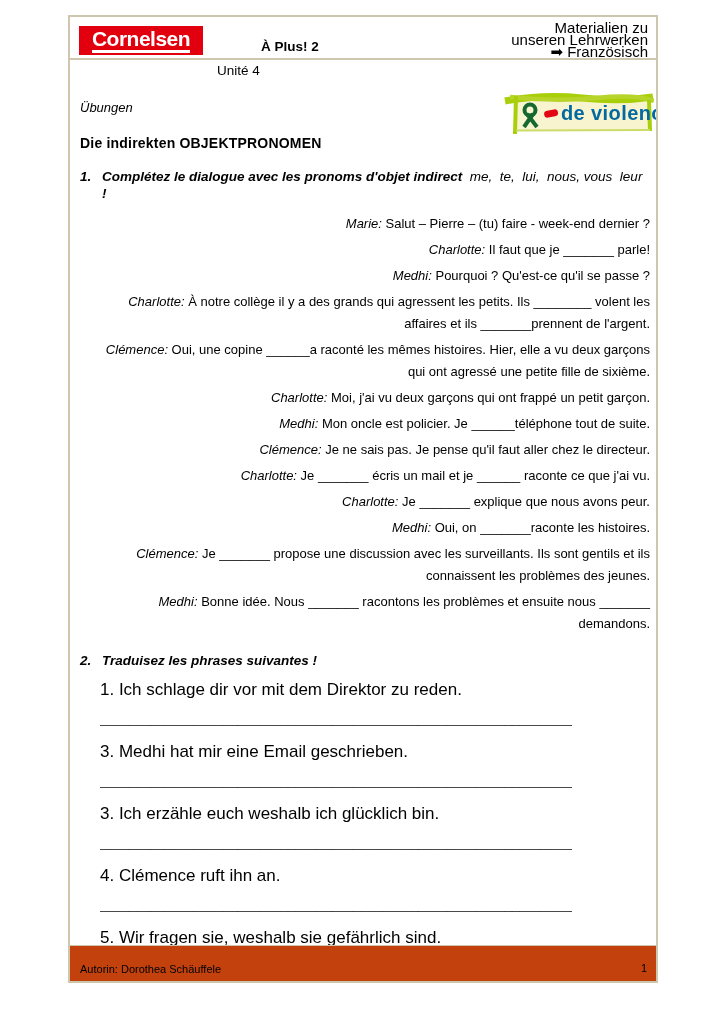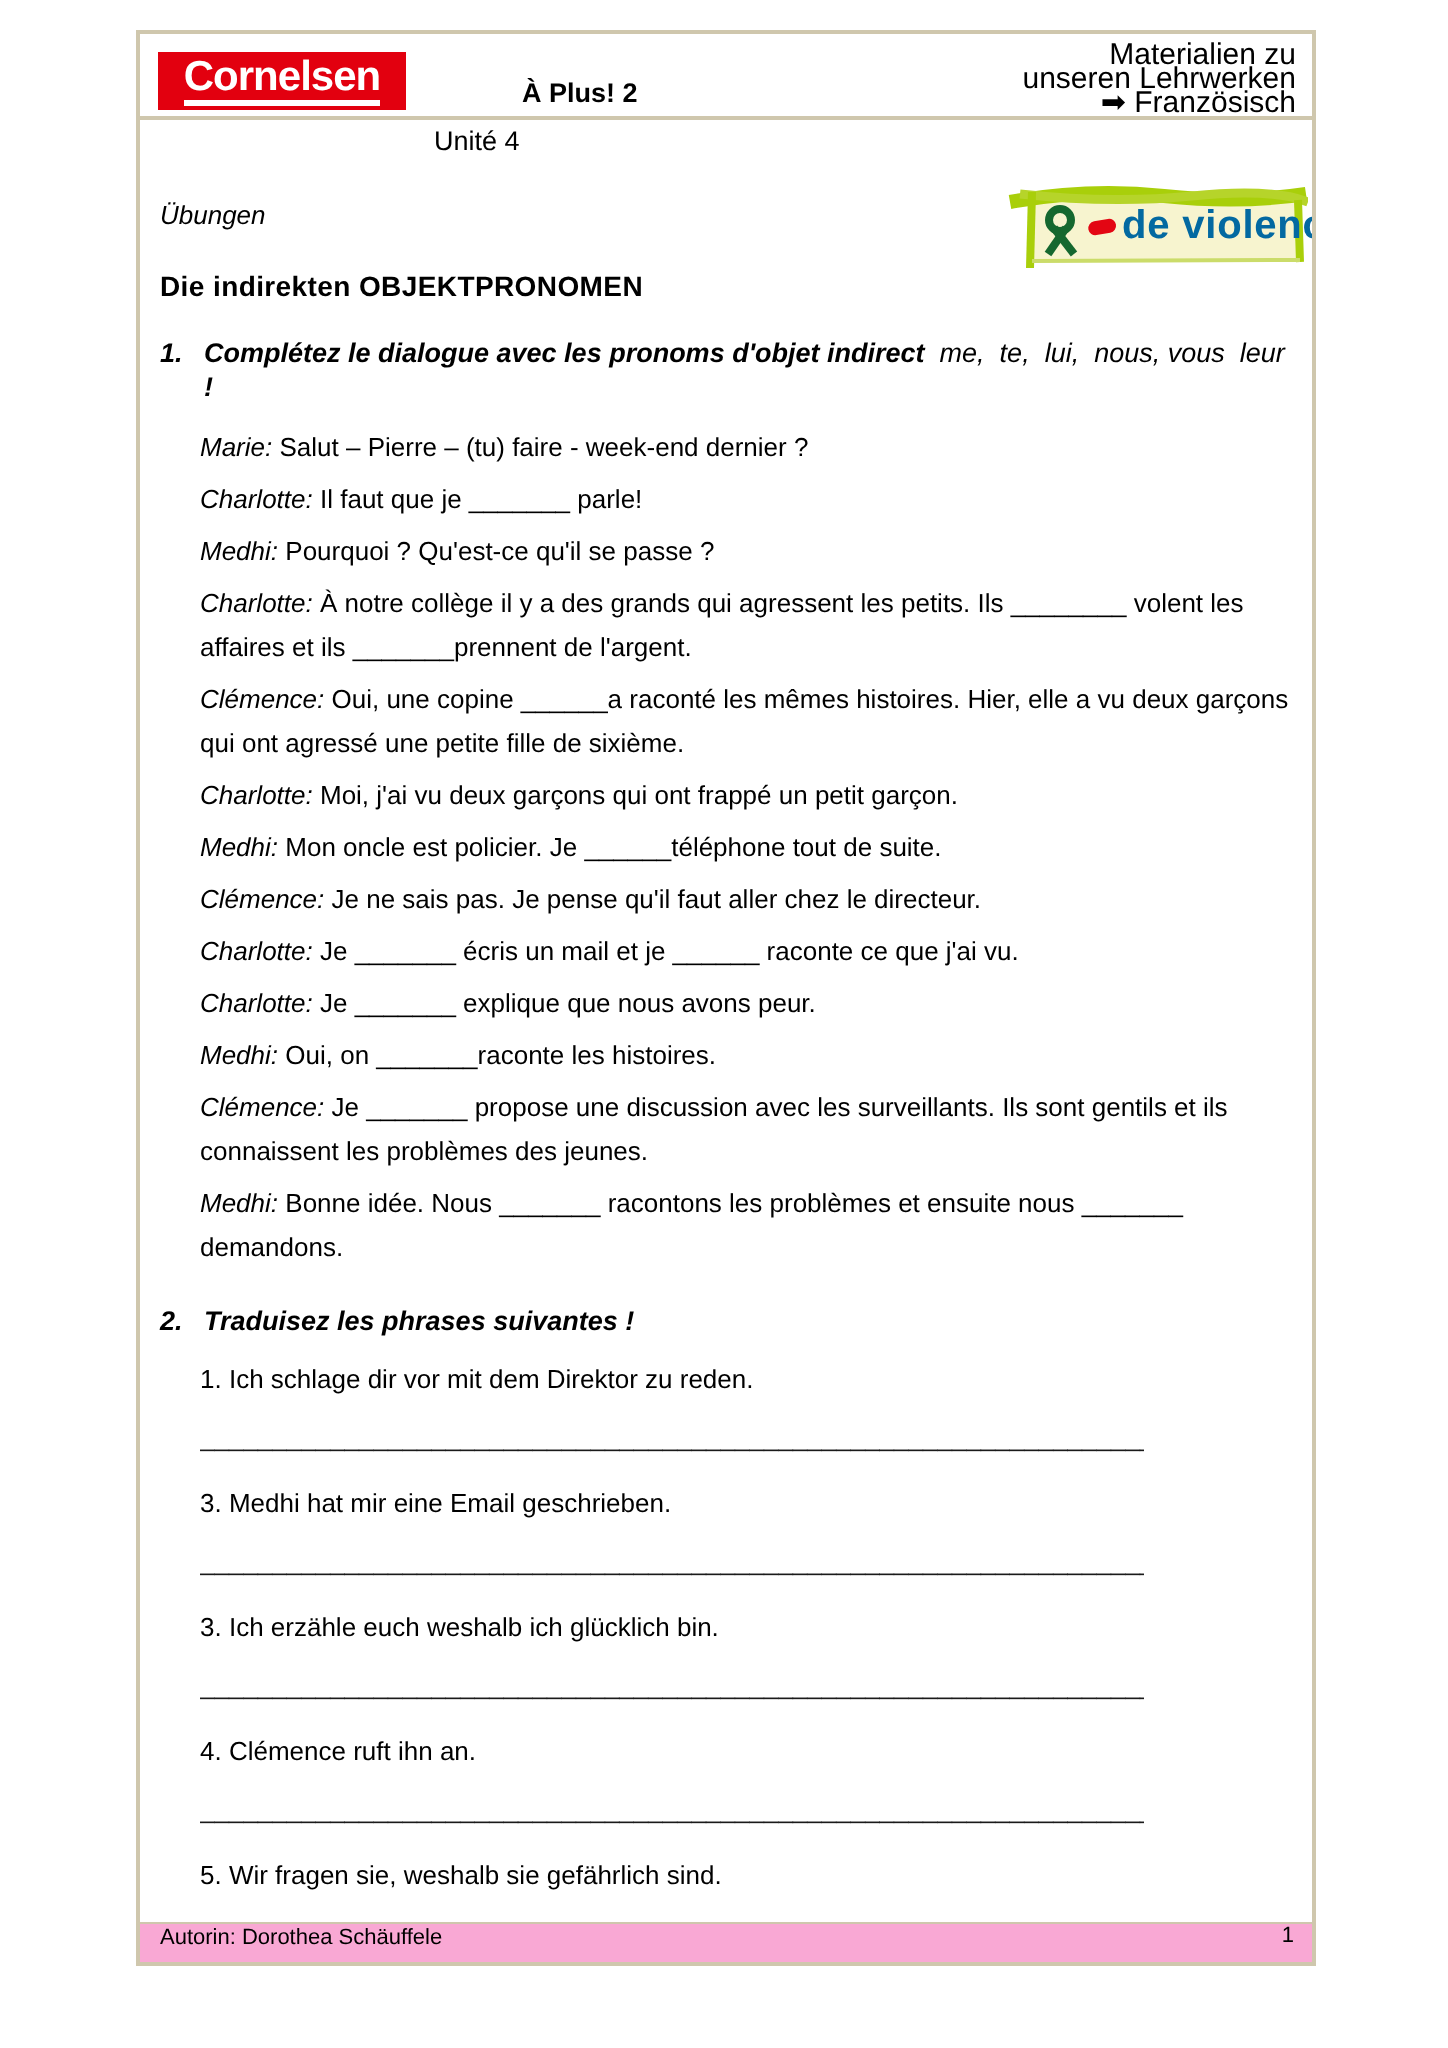--- a/index.html
+++ b/index.html
@@ -40,33 +40,33 @@
     color:#0369a1; letter-spacing:0.4px; white-space:nowrap;text-align:center;
   }
   
   .uebungen { margin:22px 0 0 10px; font-style:italic; font-size:13px; }
   .section-title { margin:20px 0 0 10px; font-weight:bold; font-size:14px; letter-spacing:0.2px; }
   .ex-head { display:flex; margin:17px 8px 0 10px; font-size:13.5px; font-weight:bold; font-style:italic; line-height:17px; }
   .ex-num { width:22px; flex:none; }
   .pronouns { font-weight:normal; white-space:pre-wrap; }
   .excl { font-weight:bold; }
   .dialogue { margin-top:11px; font-size:13px; }
-  .dialogue p { margin:0 6px 4px 30px; line-height:22px; }
+  .dialogue p { margin:0 6px 4px 30px; line-height:22px;text-align:right; }
   .speaker { font-style:italic; }
   .ex2 { margin-top:13px; }
-  .t-item { margin:13px 0 0 30px; font-size:13px; line-height:16px; }
+  .t-item { margin:13px 0 0 30px; font-size:17px; line-height:16px; }
   .t-line {
     margin:13px 0 17px 30px; font-size:13px; line-height:16px;
     width:472px; white-space:nowrap; overflow:hidden; color:#1a1a1a;
   }
   
   .footer {
     position:absolute; left:0; right:0; bottom:0; box-sizing:border-box;
-    background:#f9a8d4; border-top:1px solid #cfc7ad;
-    padding:0 10px 5px 10px; font-size:11px; line-height:14px;
+    background:#c2410c; border-top:1px solid #cfc7ad;
+    padding:16px 10px 5px 10px; font-size:11px; line-height:14px;
   }
   .footer-link { text-decoration:underline; color:#000; cursor:pointer; }
   .page-number { position:absolute; right:9px; bottom:6px; font-size:11px; }
 </style>
 </head>
 <body>
 
 <div class="page">
 
   <div class="header">

